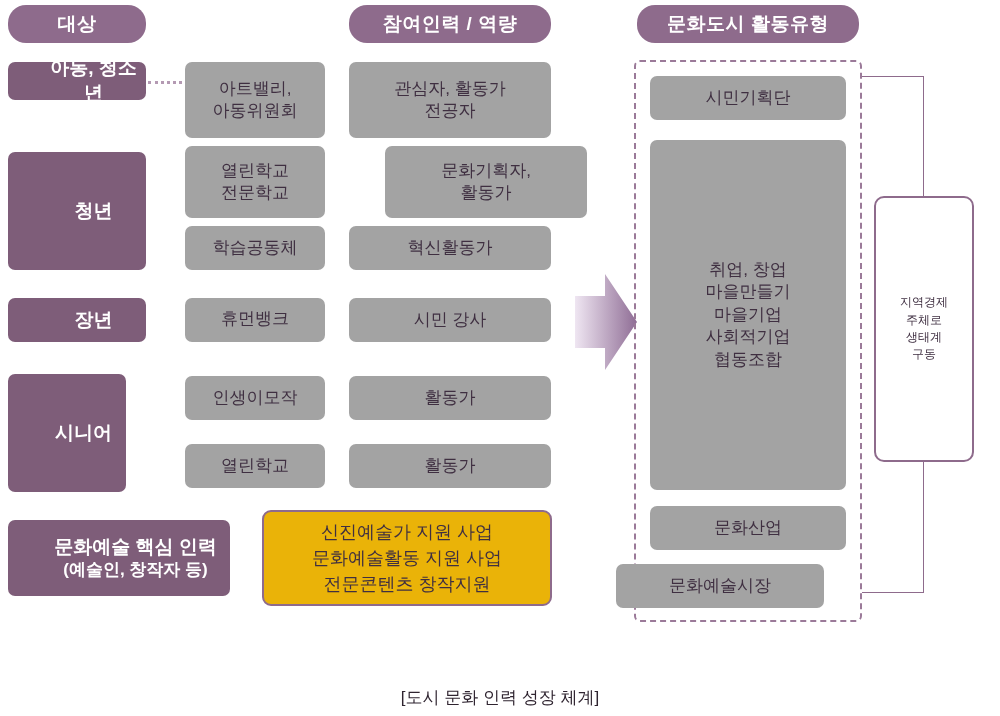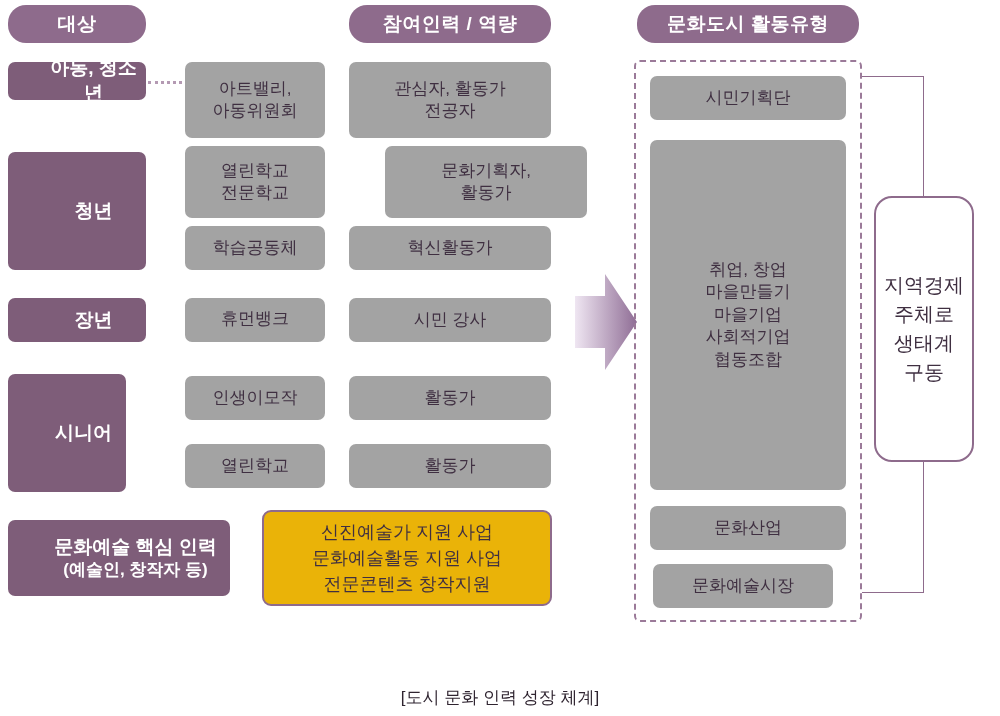--- a/index.html
+++ b/index.html
@@ -87,27 +87,27 @@
   
   .dashed-box {
     border: 2px dashed #9b7a99;
     border-radius: 6px;
     background: transparent;
   }
 
   
   .outcome {
     border: 2px solid #8e6b8c;
-    border-radius: 18px;
+    border-radius: 10px;
     background: #ffffff;
     display: flex;
     align-items: center;
     justify-content: center;
     text-align: center;
-    font-size: 20px;
+    font-size: 12px;
     line-height: 1.45;
     color: #3f2f41;
     white-space: pre-line;
   }
 
   
   .dotted-conn {
     border-top: 3px dotted #b49ab3;
     height: 0;
   }
@@ -229,21 +229,21 @@
   <div class="abs cell" style="left:650px; top:140px; width:196px; height:350px;">
     <span>취업, 창업
 마을만들기
 마을기업
 사회적기업
 협동조합</span>
   </div>
   <div class="abs cell" style="left:650px; top:506px; width:196px; height:44px;">
     <span>문화산업</span>
   </div>
-  <div class="abs cell" style="left:653px; top:564px; width:180px; height:44px;">
+  <div class="abs cell" style="left:616px; top:564px; width:208px; height:44px;">
     <span>문화예술시장</span>
   </div>
 
   <div class="abs thin-line" style="left:862px; top:76px; width:62px; height:1px;"></div>
   <div class="abs thin-line" style="left:923px; top:76px; width:1px; height:130px;"></div>
   <div class="abs thin-line" style="left:862px; top:592px; width:62px; height:1px;"></div>
   <div class="abs thin-line" style="left:923px; top:462px; width:1px; height:131px;"></div>
 
   <div class="abs outcome" style="left:874px; top:196px; width:100px; height:266px;">
     <span>지역경제

